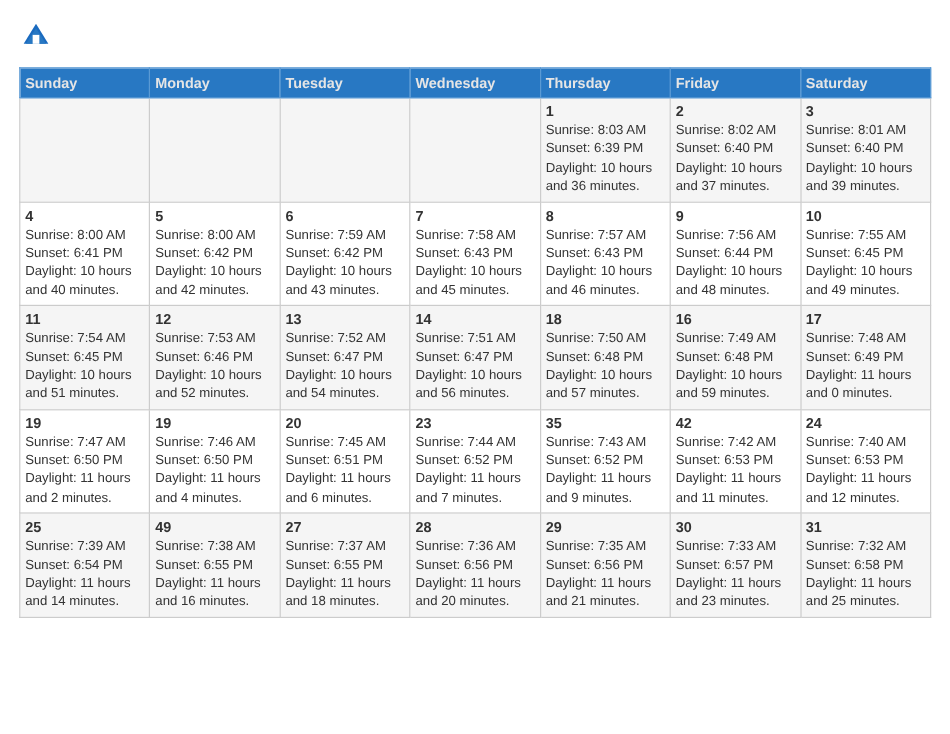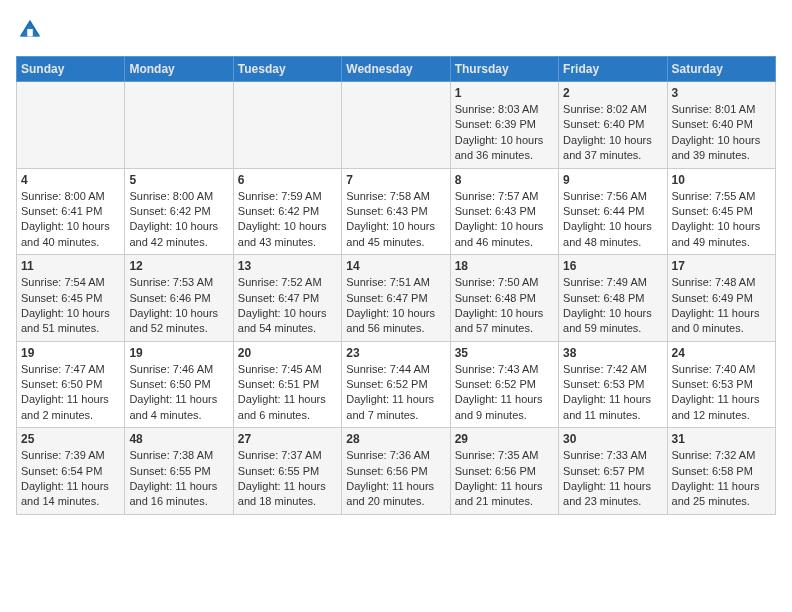--- a/index.html
+++ b/index.html
@@ -223,35 +223,35 @@
         </td>
         <td>
           <span class="day-num">23</span>
           <div class="day-info">Sunrise: 7:44 AM<br>Sunset: 6:52 PM<br>Daylight: 11 hours and 7 minutes.</div>
         </td>
         <td>
           <span class="day-num">35</span>
           <div class="day-info">Sunrise: 7:43 AM<br>Sunset: 6:52 PM<br>Daylight: 11 hours and 9 minutes.</div>
         </td>
         <td>
-          <span class="day-num">38</span>
+          <span class="day-num">42</span>
           <div class="day-info">Sunrise: 7:42 AM<br>Sunset: 6:53 PM<br>Daylight: 11 hours and 11 minutes.</div>
         </td>
         <td>
           <span class="day-num">24</span>
           <div class="day-info">Sunrise: 7:40 AM<br>Sunset: 6:53 PM<br>Daylight: 11 hours and 12 minutes.</div>
         </td>
       </tr>
       <tr>
         <td>
           <span class="day-num">25</span>
           <div class="day-info">Sunrise: 7:39 AM<br>Sunset: 6:54 PM<br>Daylight: 11 hours and 14 minutes.</div>
         </td>
         <td>
-          <span class="day-num">48</span>
+          <span class="day-num">49</span>
           <div class="day-info">Sunrise: 7:38 AM<br>Sunset: 6:55 PM<br>Daylight: 11 hours and 16 minutes.</div>
         </td>
         <td>
           <span class="day-num">27</span>
           <div class="day-info">Sunrise: 7:37 AM<br>Sunset: 6:55 PM<br>Daylight: 11 hours and 18 minutes.</div>
         </td>
         <td>
           <span class="day-num">28</span>
           <div class="day-info">Sunrise: 7:36 AM<br>Sunset: 6:56 PM<br>Daylight: 11 hours and 20 minutes.</div>
         </td>

